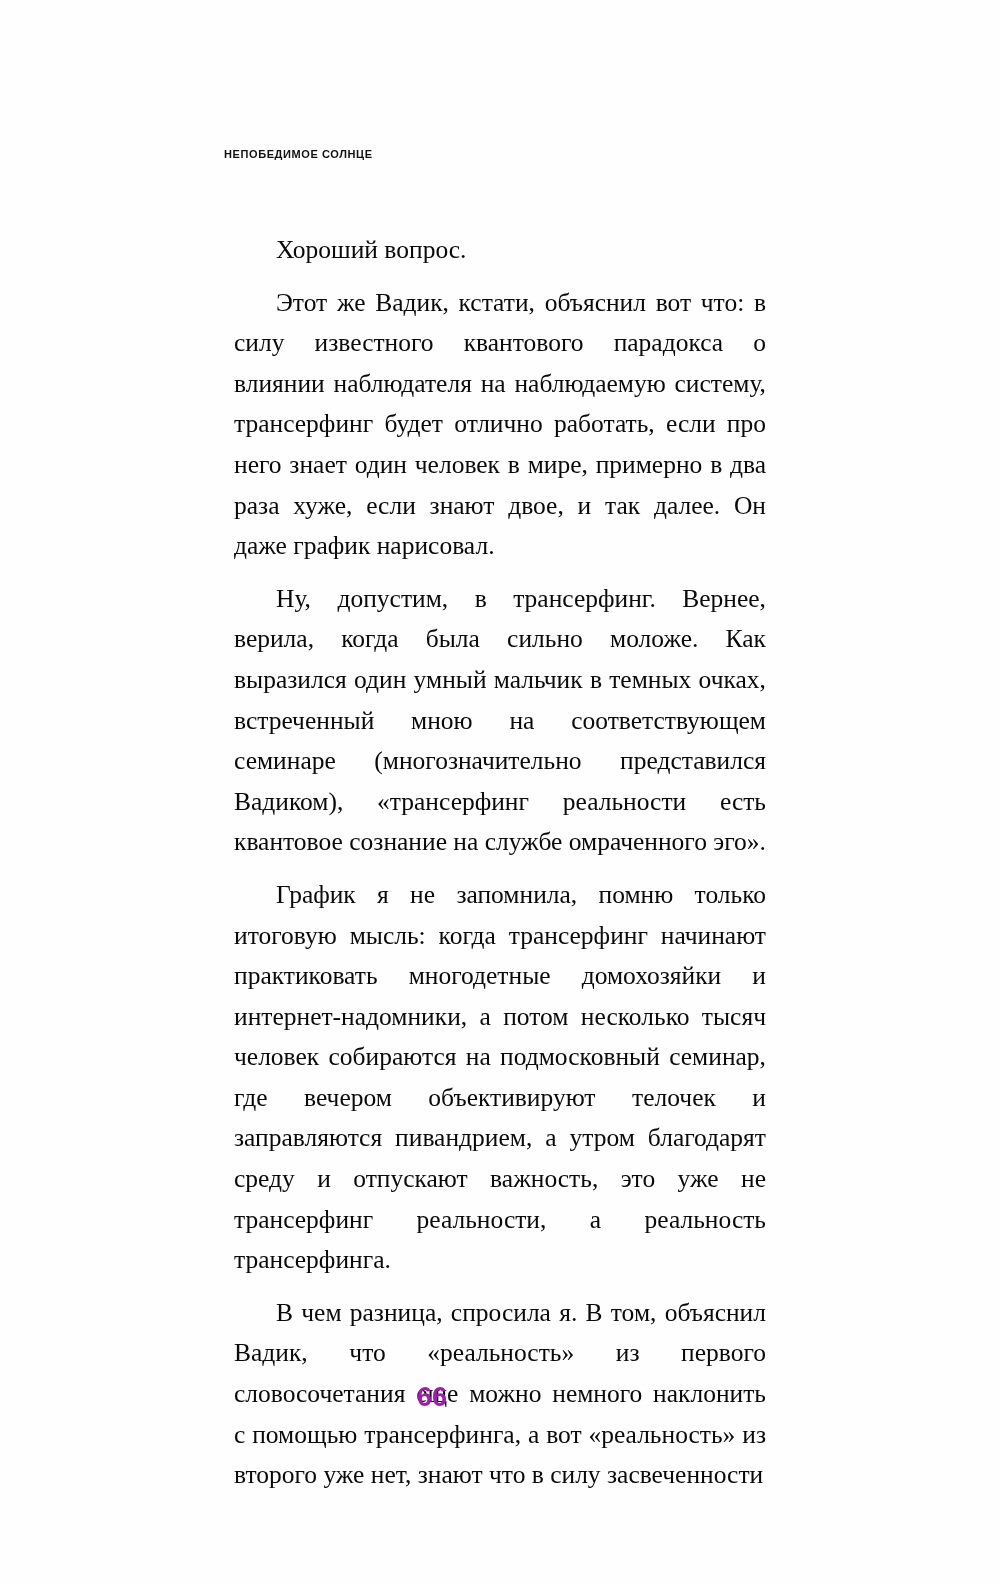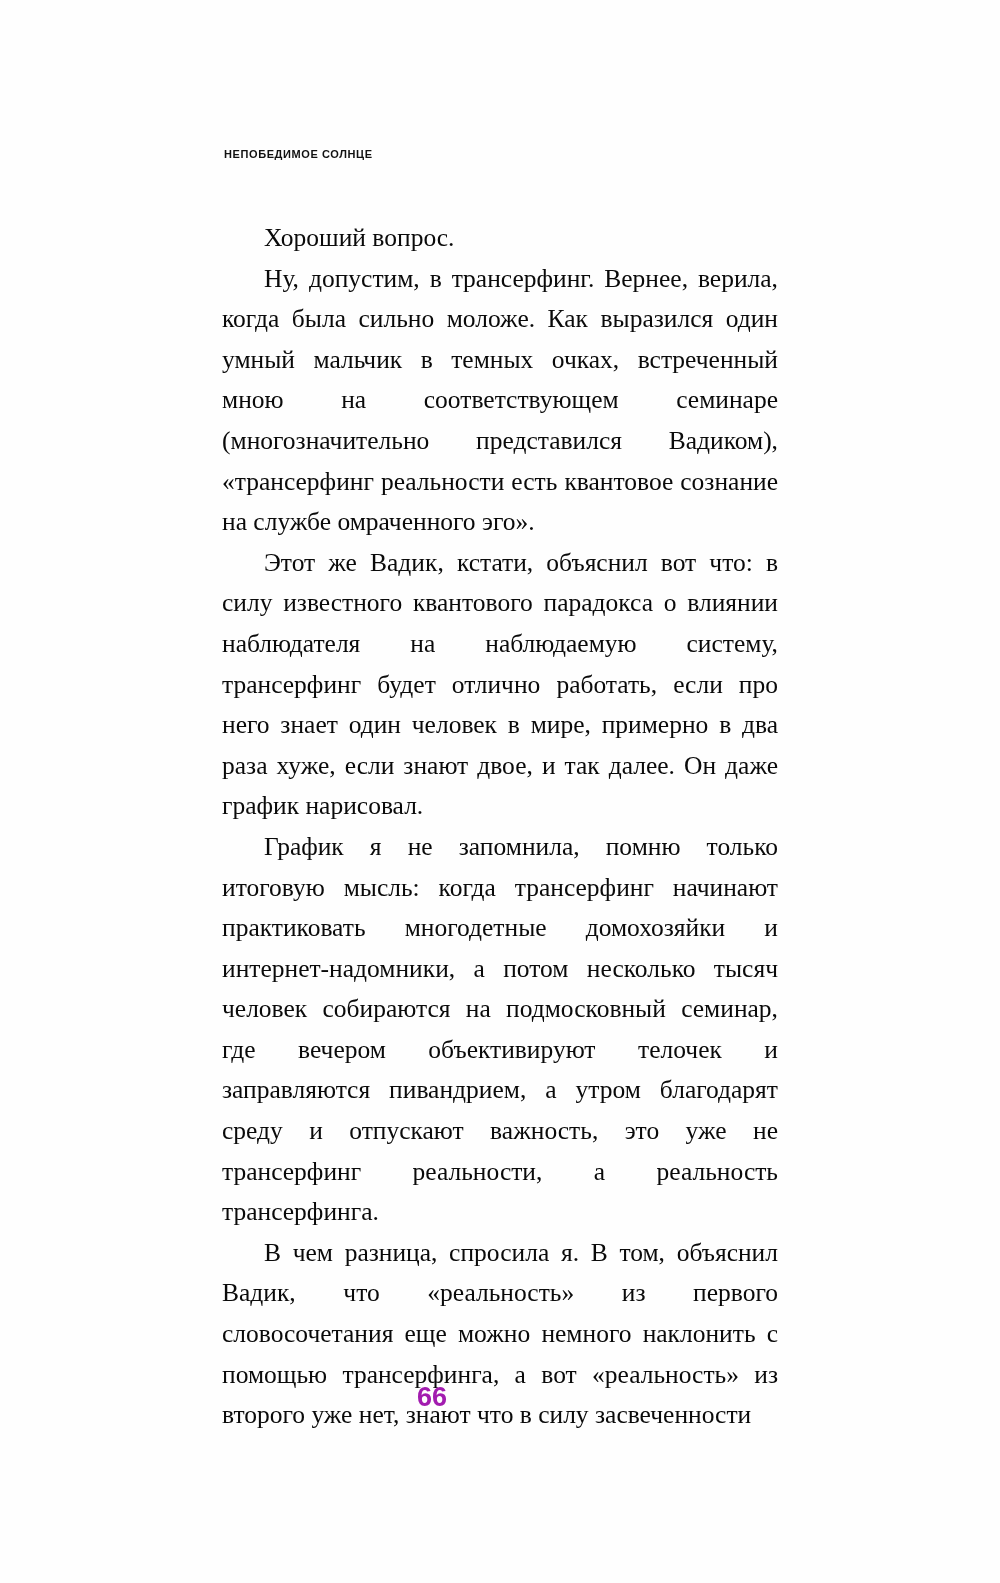--- a/index.html
+++ b/index.html
@@ -35,21 +35,21 @@
     text-transform: uppercase;
     white-space: nowrap;
   }
   .text-block {
     position: absolute;
     left: 222px;
     top: 218px;
     width: 556px;
   }
   .para {
-    margin: 0;
+    margin: 12px;
     text-indent: 42px;
     text-align: justify;
     font-size: 25.5px;
     line-height: 40.6px;
     color: #0a0a0a;
     hyphens: manual;
   }
   .para.last {
     text-align: justify;
   }
@@ -67,21 +67,21 @@
 </style>
 </head>
 <body>
 
 <div class="page">
 
   <div class="running-head">НЕПОБЕДИМОЕ СОЛНЦЕ</div>
 
   <div class="text-block">
     <p class="para">Хороший вопрос.</p>
+    <p class="para">Этот же Вадик, кстати, объяснил вот что: в силу известного квантового парадокса о влиянии наблюдателя на наблюдаемую систему, трансерфинг будет отлично работать, если про него знает один человек в мире, примерно в два раза хуже, если знают двое, и так далее. Он даже график нарисовал.</p>
     <p class="para">Ну, допустим, в трансерфинг. Вернее, верила, когда была сильно моложе. Как выразился один умный мальчик в темных очках, встреченный мною на соответствующем семинаре (многозначительно представился Вадиком), «трансерфинг реальности есть квантовое сознание на службе омраченного эго».</p>
-    <p class="para">Этот же Вадик, кстати, объяснил вот что: в силу известного квантового парадокса о влиянии наблюдателя на наблюдаемую систему, трансерфинг будет отлично работать, если про него знает один человек в мире, примерно в два раза хуже, если знают двое, и так далее. Он даже график нарисовал.</p>
     <p class="para">График я не запомнила, помню только итоговую мысль: когда трансерфинг начинают практиковать многодетные домохозяйки и интернет-надомники, а потом несколько тысяч человек собираются на подмосковный семинар, где вечером объективируют телочек и заправляются пивандрием, а утром благодарят среду и отпускают важность, это уже не трансерфинг реальности, а реальность трансерфинга.</p>
     <p class="para last">В чем разница, спросила я. В том, объяснил Вадик, что «реальность» из первого словосочетания еще можно немного наклонить с помощью трансерфинга, а вот «реальность» из второго уже нет, знают что в силу засвеченности</p>
   </div>
 
   <div class="folio">66</div>
 
 </div>
 
 </body></html>

